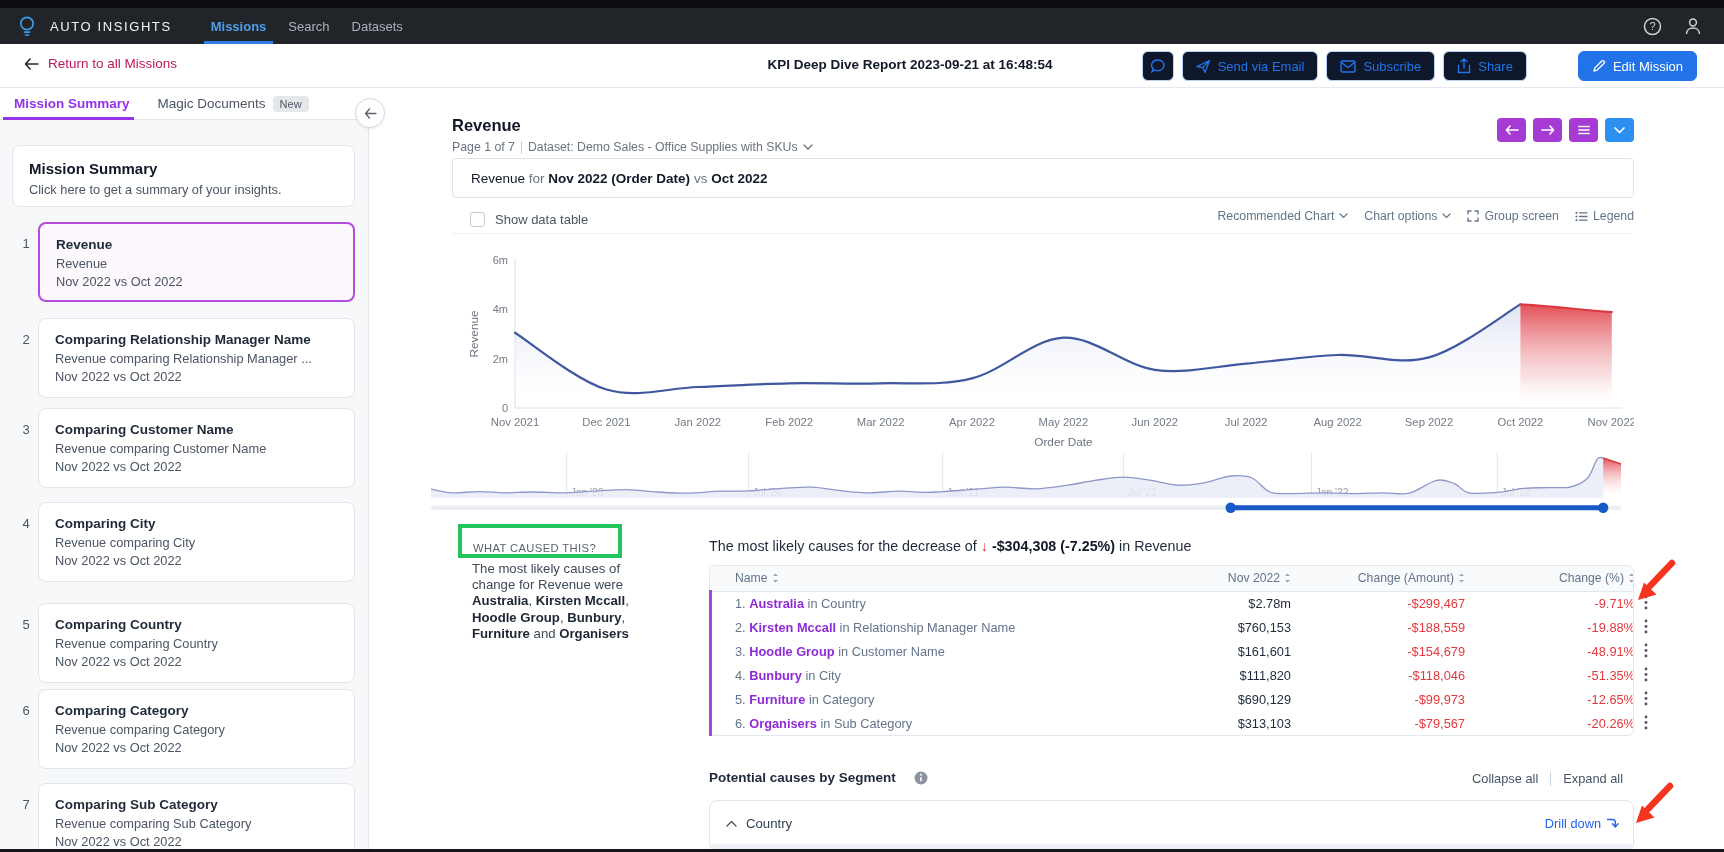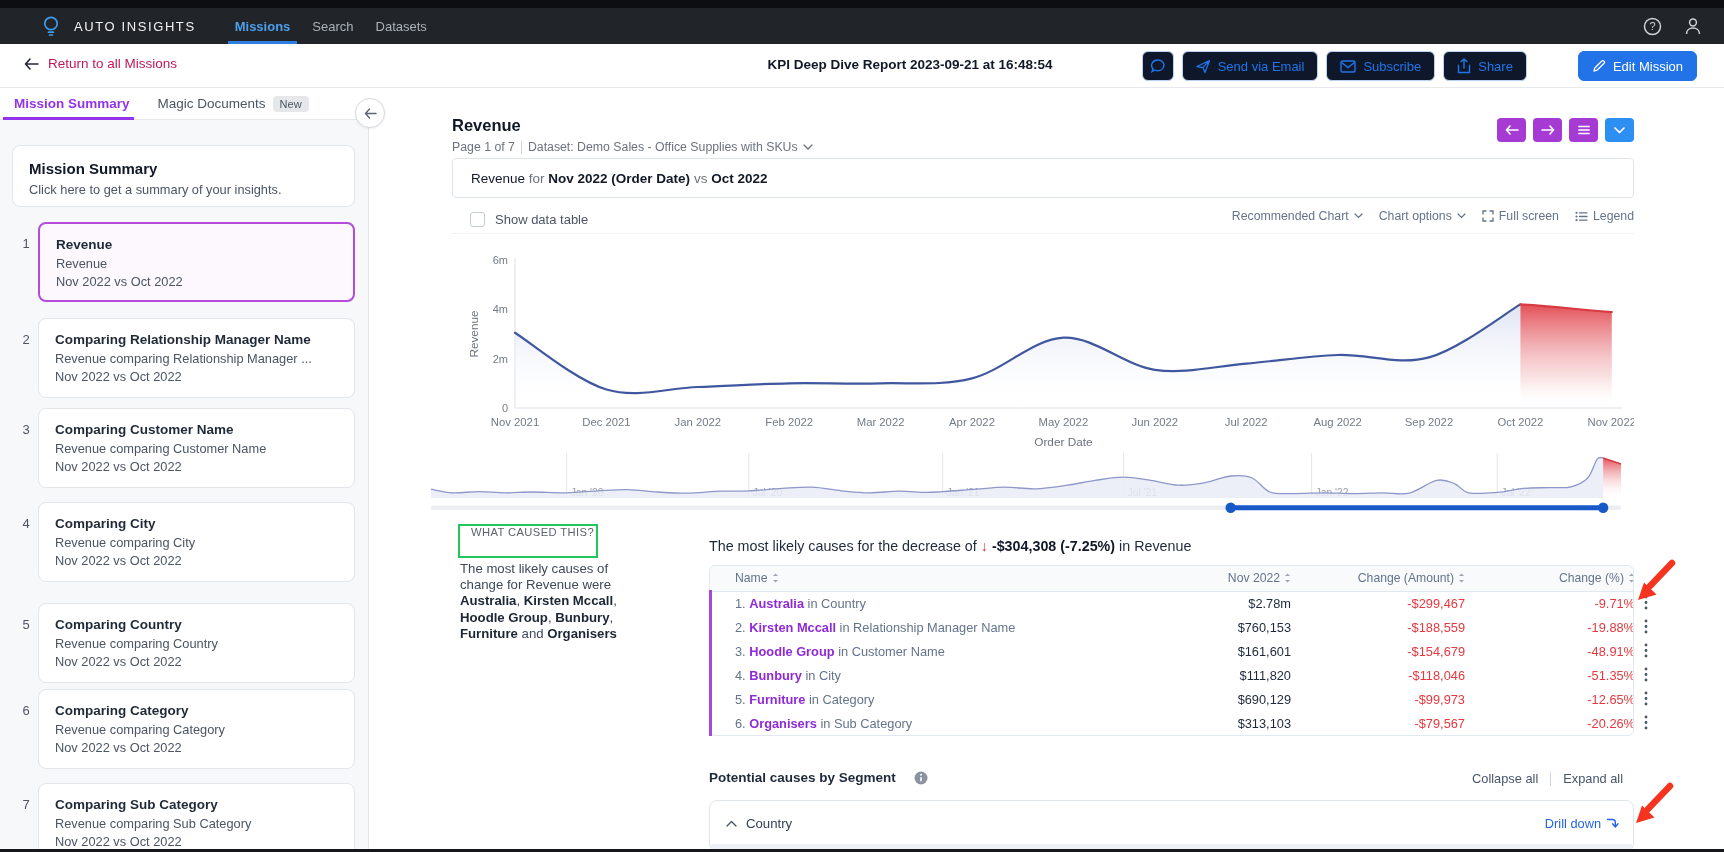--- a/index.html
+++ b/index.html
@@ -4,21 +4,21 @@
 <style>
   * { margin:0; padding:0; box-sizing:border-box; }
   body { font-family:"Liberation Sans",sans-serif; background:#fff; }
   #app { position:relative; width:1724px; height:852px; overflow:hidden; background:#fff; }
 
   
   .win-strip-top { position:absolute; left:0; top:0; width:1724px; height:8px; background:#0d0e11; z-index:60; }
   .win-strip-bottom { position:absolute; left:0; top:849px; width:1724px; height:3px; background:#15171b; z-index:60; }
 
   
-  .topnav { position:absolute; left:0; top:8px; width:1724px; height:36px; background:#212529; display:flex; align-items:center; z-index:50;padding-left:24px; }
+  .topnav { position:absolute; left:0; top:8px; width:1724px; height:36px; background:#212529; display:flex; align-items:center; z-index:50; }
   .brand { display:flex; align-items:center; gap:12px; padding-left:16px; }
   .brand-label { color:#f1f3f5; font-size:13px; letter-spacing:1.6px; font-weight:500; }
   .nav-tabs { display:flex; margin-left:28px; height:36px; }
   .nav-tab { display:flex; align-items:center; padding:0 11px; font-size:13px; color:#aab1b8; font-weight:500; position:relative; cursor:pointer; }
   .nav-tab.active { color:#4d9fec; font-weight:700; }
   .nav-tab.active::after { content:""; position:absolute; left:4px; right:4px; bottom:0; height:3px; background:#2f7fe0; }
   .nav-right { margin-left:auto; display:flex; align-items:center; gap:22px; padding-right:22px; }
 
   
   .header { position:absolute; left:0; top:44px; width:1724px; height:44px; background:#fff; border-bottom:1px solid #e7e9ec; z-index:40; }
@@ -61,23 +61,23 @@
   .show-dt { position:absolute; left:470px; top:212px; display:flex; align-items:center; gap:10px; font-size:13px; color:#4b5563; }
   .checkbox { width:15px; height:15px; border:1.5px solid #c3cbd6; border-radius:3px; background:#fff; cursor:pointer; }
   .chart-controls { position:absolute; right:90px; top:209px; display:flex; align-items:center; gap:16px; font-size:12.3px; color:#64748b; }
   .ctrl { display:flex; align-items:center; gap:5px; cursor:pointer; white-space:nowrap; }
   .hr-sub { position:absolute; left:452px; top:233px; width:1182px; height:1px; background:#eef1f5; }
 
   .chart-wrap { position:absolute; left:458px; top:250px; width:1176px; height:208px; }
   .mini-wrap { position:absolute; left:428px; top:450px; width:1196px; height:70px; }
 
   
-  .wc-box { position:absolute; left:458px; top:524px; width:140px; height:34px; border:2px solid #22c55e; display:flex; align-items:flex-start; padding-left:11px; z-index:20; }
+  .wc-box { position:absolute; left:458px; top:524px; width:164px; height:34px; border:4px solid #22c55e; display:flex; align-items:flex-end; padding-left:11px; z-index:20; }
   .wc-label { font-size:11.2px; color:#5b6470; letter-spacing:.4px; white-space:nowrap; }
-  .wc-text { position:absolute; left:460px; top:561px; width:190px; font-size:13.2px; line-height:16.2px; color:#3f4a59; }
+  .wc-text { position:absolute; left:472px; top:561px; width:190px; font-size:13.2px; line-height:16.2px; color:#3f4a59; }
   .wc-text b { color:#1c2634; font-weight:700; }
 
   
   .causes-heading { position:absolute; left:709px; top:538px; font-size:14.3px; color:#1e293b; }
   .causes-heading b { font-weight:700; color:#111827; }
   .causes-heading .red { color:#e5383f; }
   .ctable-wrap { position:absolute; left:709px; top:565px; width:925px; border:1px solid #e2e8f0; border-radius:6px; overflow:hidden; background:#fff; }
   table.ctable { width:100%; border-collapse:collapse; table-layout:fixed; }
   .ctable thead tr { height:25px; background:#f8fafc; border-bottom:1px solid #e2e8f0; }
   .ctable th { font-size:12.2px; font-weight:400; color:#64748b; text-align:right; padding:0; }
@@ -310,21 +310,21 @@
     <span class="ctrl">
       <span>Chart options</span>
       <svg width="9" height="6" viewBox="0 0 9 6">
           <path d="M1 1 L4.5 4.5 L8 1" stroke="#64748b" stroke-width="1.2" fill="none" stroke-linecap="round"></path>
         </svg>
     </span>
     <span class="ctrl">
       <svg width="12" height="12" viewBox="0 0 12 12">
           <path d="M1 4 V1 H4 M8 1 H11 V4 M11 8 V11 H8 M4 11 H1 V8" stroke="#64748b" stroke-width="1.3" fill="none" stroke-linecap="round"></path>
         </svg>
-      <span>Full screen</span>
+      <span>Group screen</span>
     </span>
     <span class="ctrl">
       <svg width="13" height="11" viewBox="0 0 13 11">
           <circle cx="1.5" cy="1.8" r="1.1" fill="#64748b"></circle>
           <circle cx="1.5" cy="5.5" r="1.1" fill="#64748b"></circle>
           <circle cx="1.5" cy="9.2" r="1.1" fill="#64748b"></circle>
           <path d="M4.5 1.8 H12 M4.5 5.5 H12 M4.5 9.2 H12" stroke="#64748b" stroke-width="1.3" stroke-linecap="round"></path>
         </svg>
       <span>Legend</span>
     </span>

